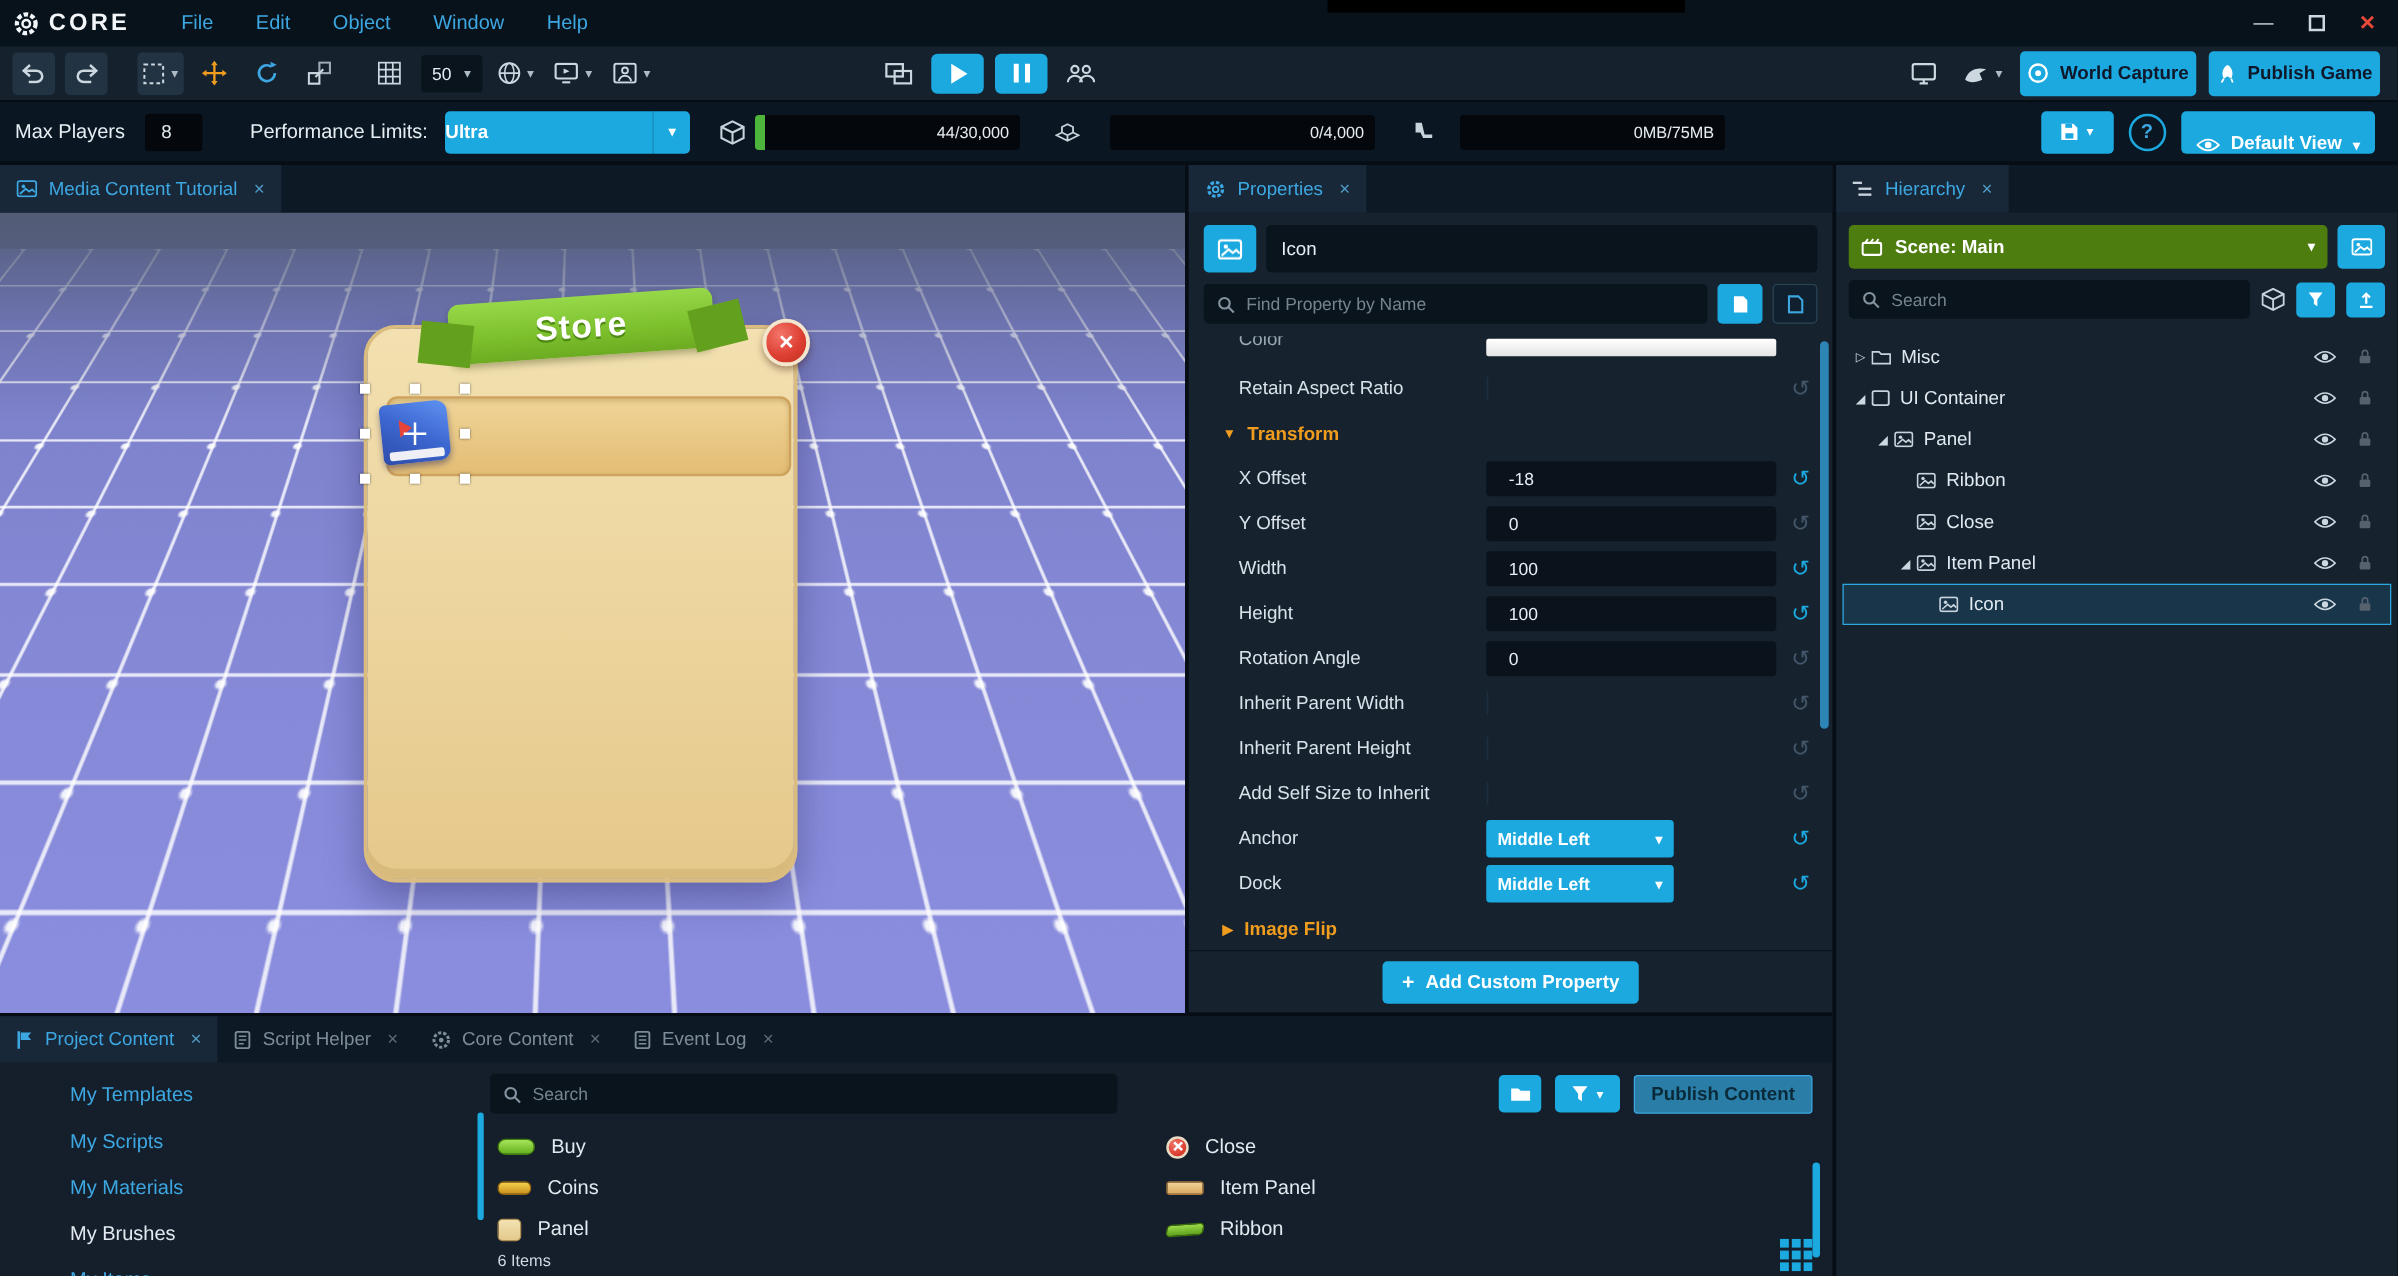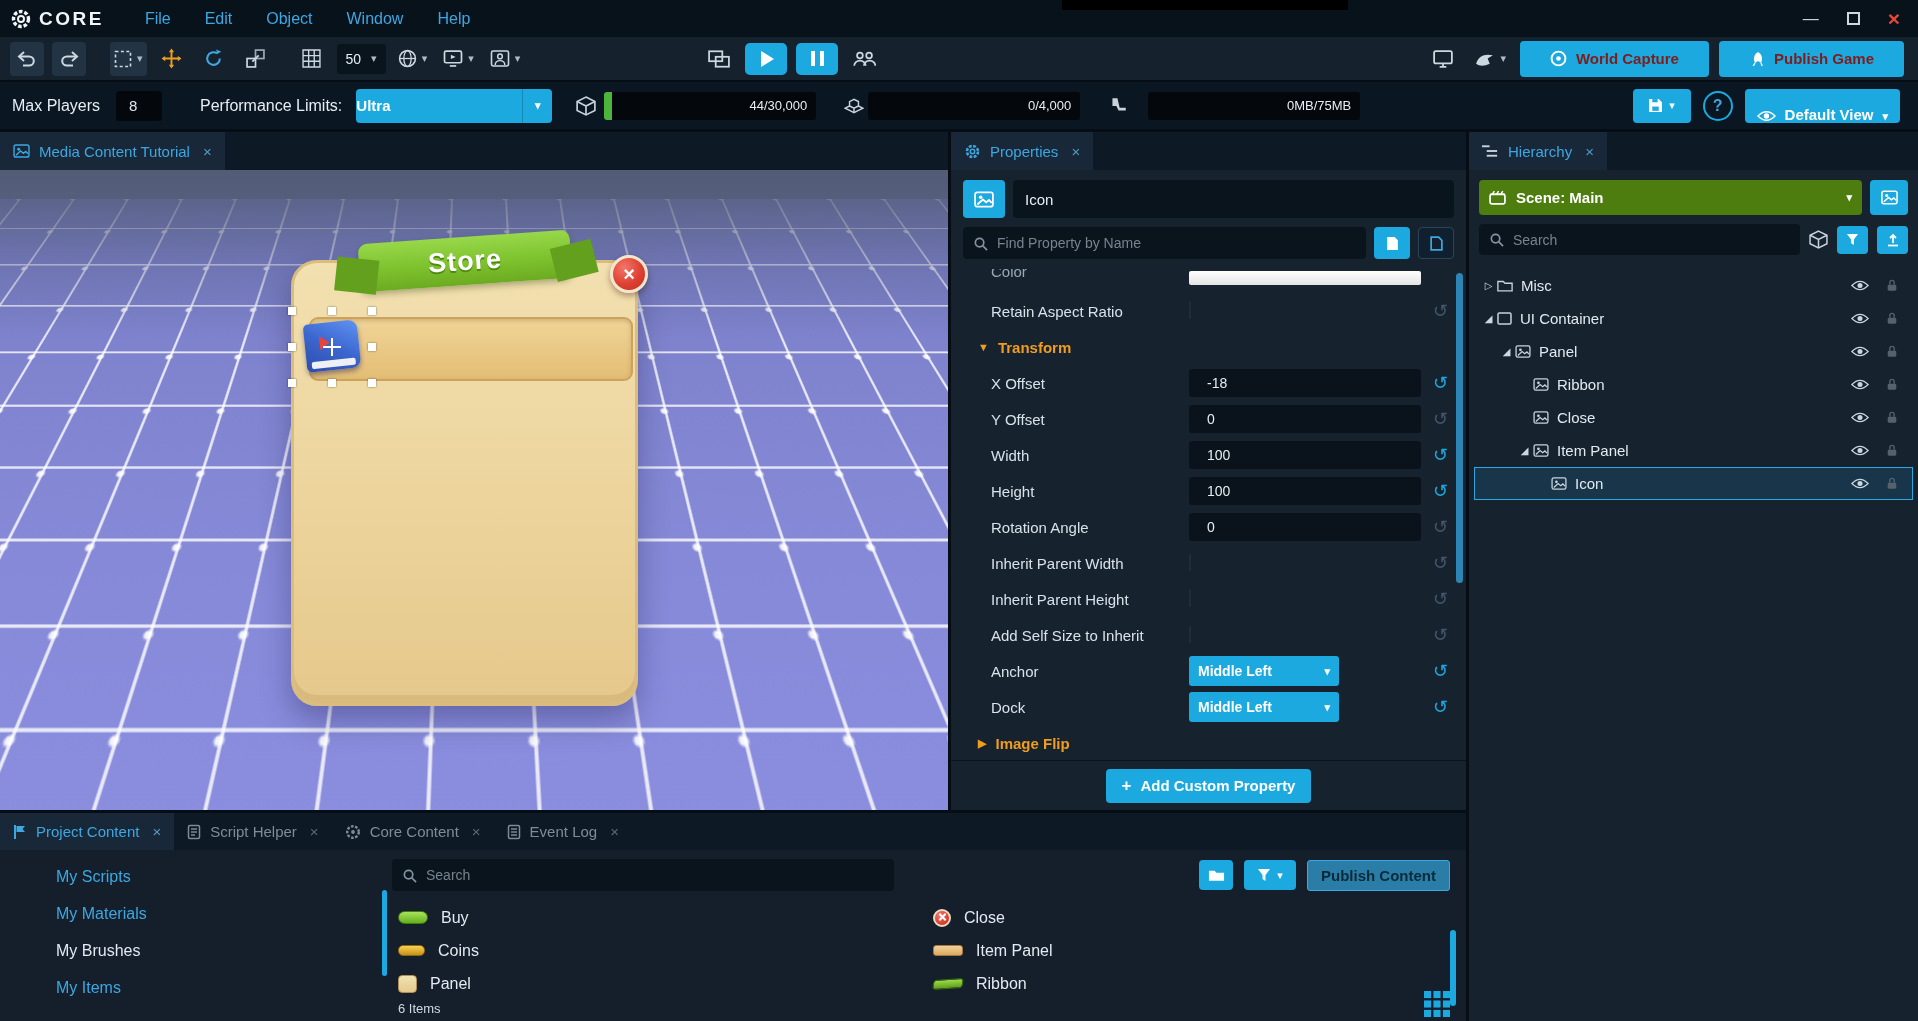--- a/index.html
+++ b/index.html
@@ -22,21 +22,21 @@
 .tbtn.bg{background:#223444}
 .tbtn.orange{color:#f09c1e}
 .tbtn.blue{color:#3da7e2}
 .caret{font-size:11px;color:#aebac5}
 .snapbox{height:30px;background:#0a141d;border-radius:3px;display:flex;align-items:center;padding:0 9px;gap:10px;font-size:14px;color:#e6edf3}
 .grp-center{margin-left:170px;display:flex;align-items:center;gap:9px}
 .playbtn{width:42px;height:32px;background:#1ba9e0;border-radius:5px;display:flex;align-items:center;justify-content:center}
 .tri{width:0;height:0;border-left:13px solid #fff;border-top:8px solid transparent;border-bottom:8px solid transparent;margin-left:3px}
 .pausebars{display:flex;gap:5px}.pausebars i{width:4px;height:15px;background:#fff}
 .grp-right{margin-left:auto;display:flex;align-items:center;gap:10px;padding-right:4px}
-.cta{height:36px;background:#1ba9e0;border-radius:4px;display:flex;align-items:center;gap:9px;padding:0 30px;color:#7f1d1d;font-size:15px;font-weight:700}
+.cta{height:36px;background:#1ba9e0;border-radius:4px;display:flex;align-items:center;gap:9px;padding:0 6px;color:#0f172a;font-size:15px;font-weight:700}
 
 .stats{height:50px;background:#0a1622;border-bottom:3px solid #060d14;display:flex;align-items:center;padding:0 12px;flex:0 0 auto}
 .stat-label{font-size:16px;color:#e6edf3}
 .valbox{width:46px;height:30px;background:#04080d;border-radius:3px;display:flex;align-items:center;padding-left:13px;font-size:15px;margin-left:16px}
 .seldrop{height:34px;background:#1ba9e0;border-radius:4px;display:flex;align-items:center;color:#fff;font-weight:700;font-size:15px}
 .seldrop .lbl{padding:0 0}
 .seldrop .dv{width:30px;height:34px;display:flex;align-items:center;justify-content:center;border-left:1px solid rgba(0,0,0,.18)}
 .seldrop .dv .caret{color:#fff}
 .meter{width:212px;height:28px;background:#04080d;border-radius:3px;display:flex;align-items:center;justify-content:flex-end;padding-right:9px;font-size:13px;color:#e6edf3;position:relative;overflow:hidden}
 .meter .fill{position:absolute;left:0;top:0;bottom:0;width:8px;background:#4db53c}
@@ -348,21 +348,21 @@
     </span>
     <div class="meter" style="margin-left:8px">
       <span class="fill"></span>
       <span>44/30,000</span>
     </div>
     <span class="icon-dim" style="margin-left:28px;display:flex">
       <svg width="20" height="20" viewBox="0 0 18 18">
           <path d="M5 5 L9 3 L13 5 L13 9 L9 11 L5 9Z M5 9 L9 11 M9 11 L9 15 M5 9 L1 11 L5 13 L9 15 L13 13 L17 11 L13 9" fill="none" stroke="currentColor" stroke-width="1.3"></path>
         </svg>
     </span>
-    <div class="meter" style="margin-left:4px">
+    <div class="meter" style="margin-left:24px">
       <span>0/4,000</span>
     </div>
     <span class="icon-dim" style="margin-left:28px;display:flex">
       <svg width="20" height="18" viewBox="0 0 18 16">
           <path d="M4 1 V8 H7.5 L9.5 12 H16 V9.5 H10.5 L8.5 1Z" fill="currentColor"></path>
         </svg>
     </span>
     <div class="meter" style="margin-left:20px">
       <span>0MB/75MB</span>
     </div>
@@ -599,20 +599,21 @@
             <svg width="14" height="16" viewBox="0 0 14 16">
                 <rect x="1.5" y="1.5" width="11" height="13" rx="1.5" fill="none" stroke="currentColor" stroke-width="1.5"></rect>
                 <path d="M4 5 H10 M4 8 H10 M4 11 H10" stroke="currentColor" stroke-width="1.3"></path>
               </svg>
             <span>Event Log</span>
             <span class="tx">×</span>
           </div>
         </div>
         <div class="dockbody">
           <div class="dside">
+            <div class="ditem">My Templates</div>
             <div class="ditem">My Scripts</div>
             <div class="ditem">My Materials</div>
             <div class="ditem plain">My Brushes</div>
             <div class="ditem">My Items</div>
           </div>
           <div class="sidebar-scroll"></div>
           <div class="dcontent">
             <div class="dtop">
               <div class="search dsearch">
                 <svg width="15" height="15" viewBox="0 0 16 16" style="color:#8393a0">

